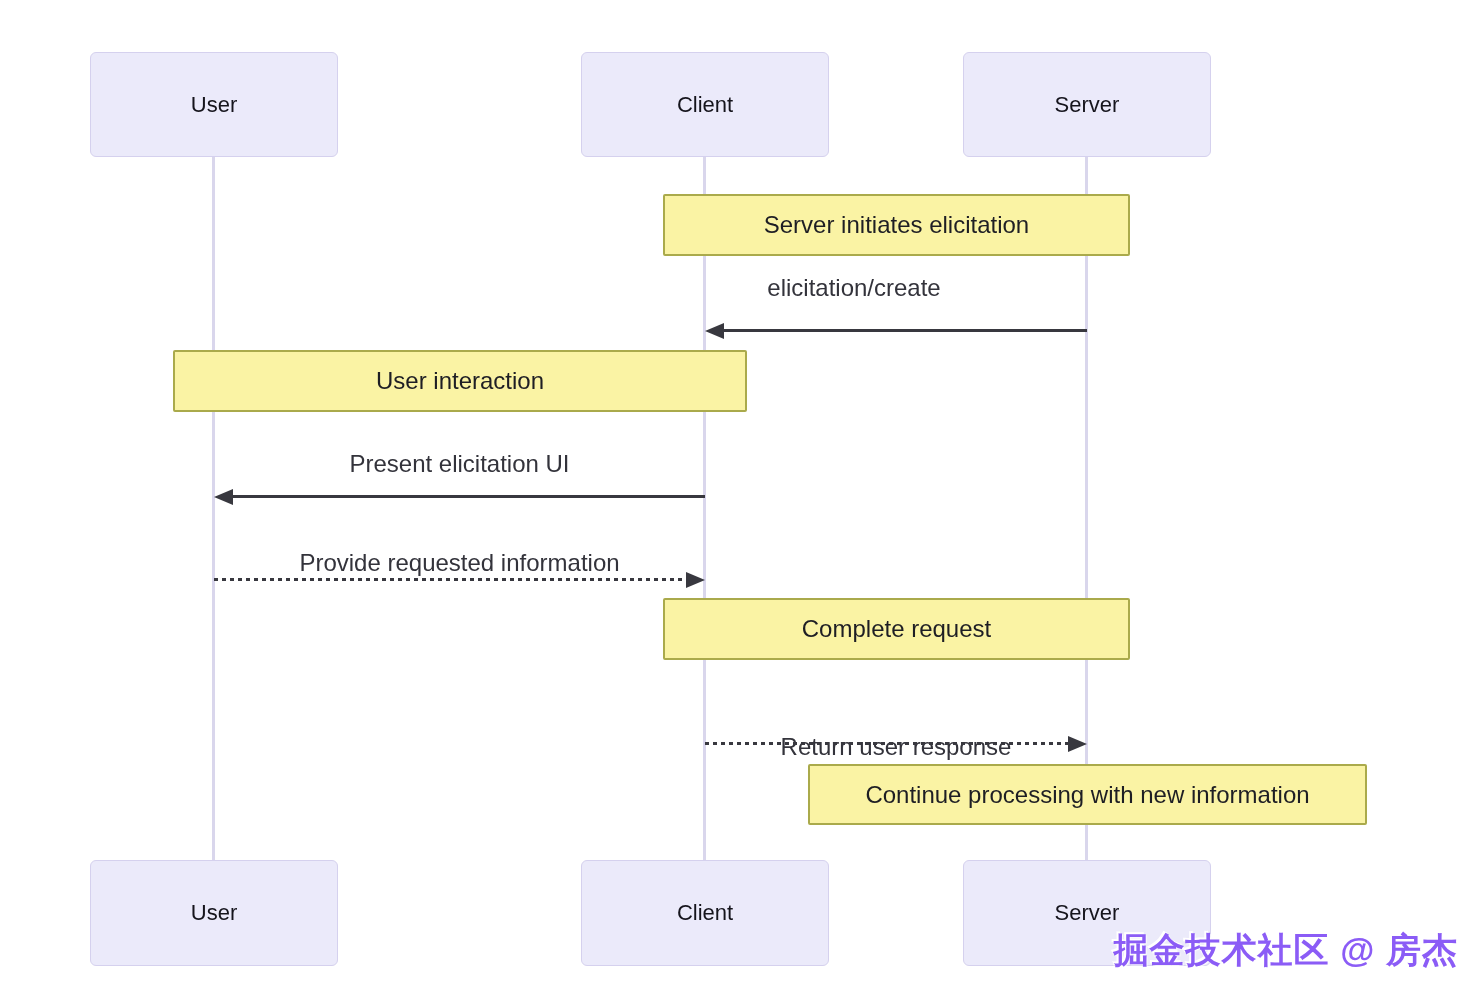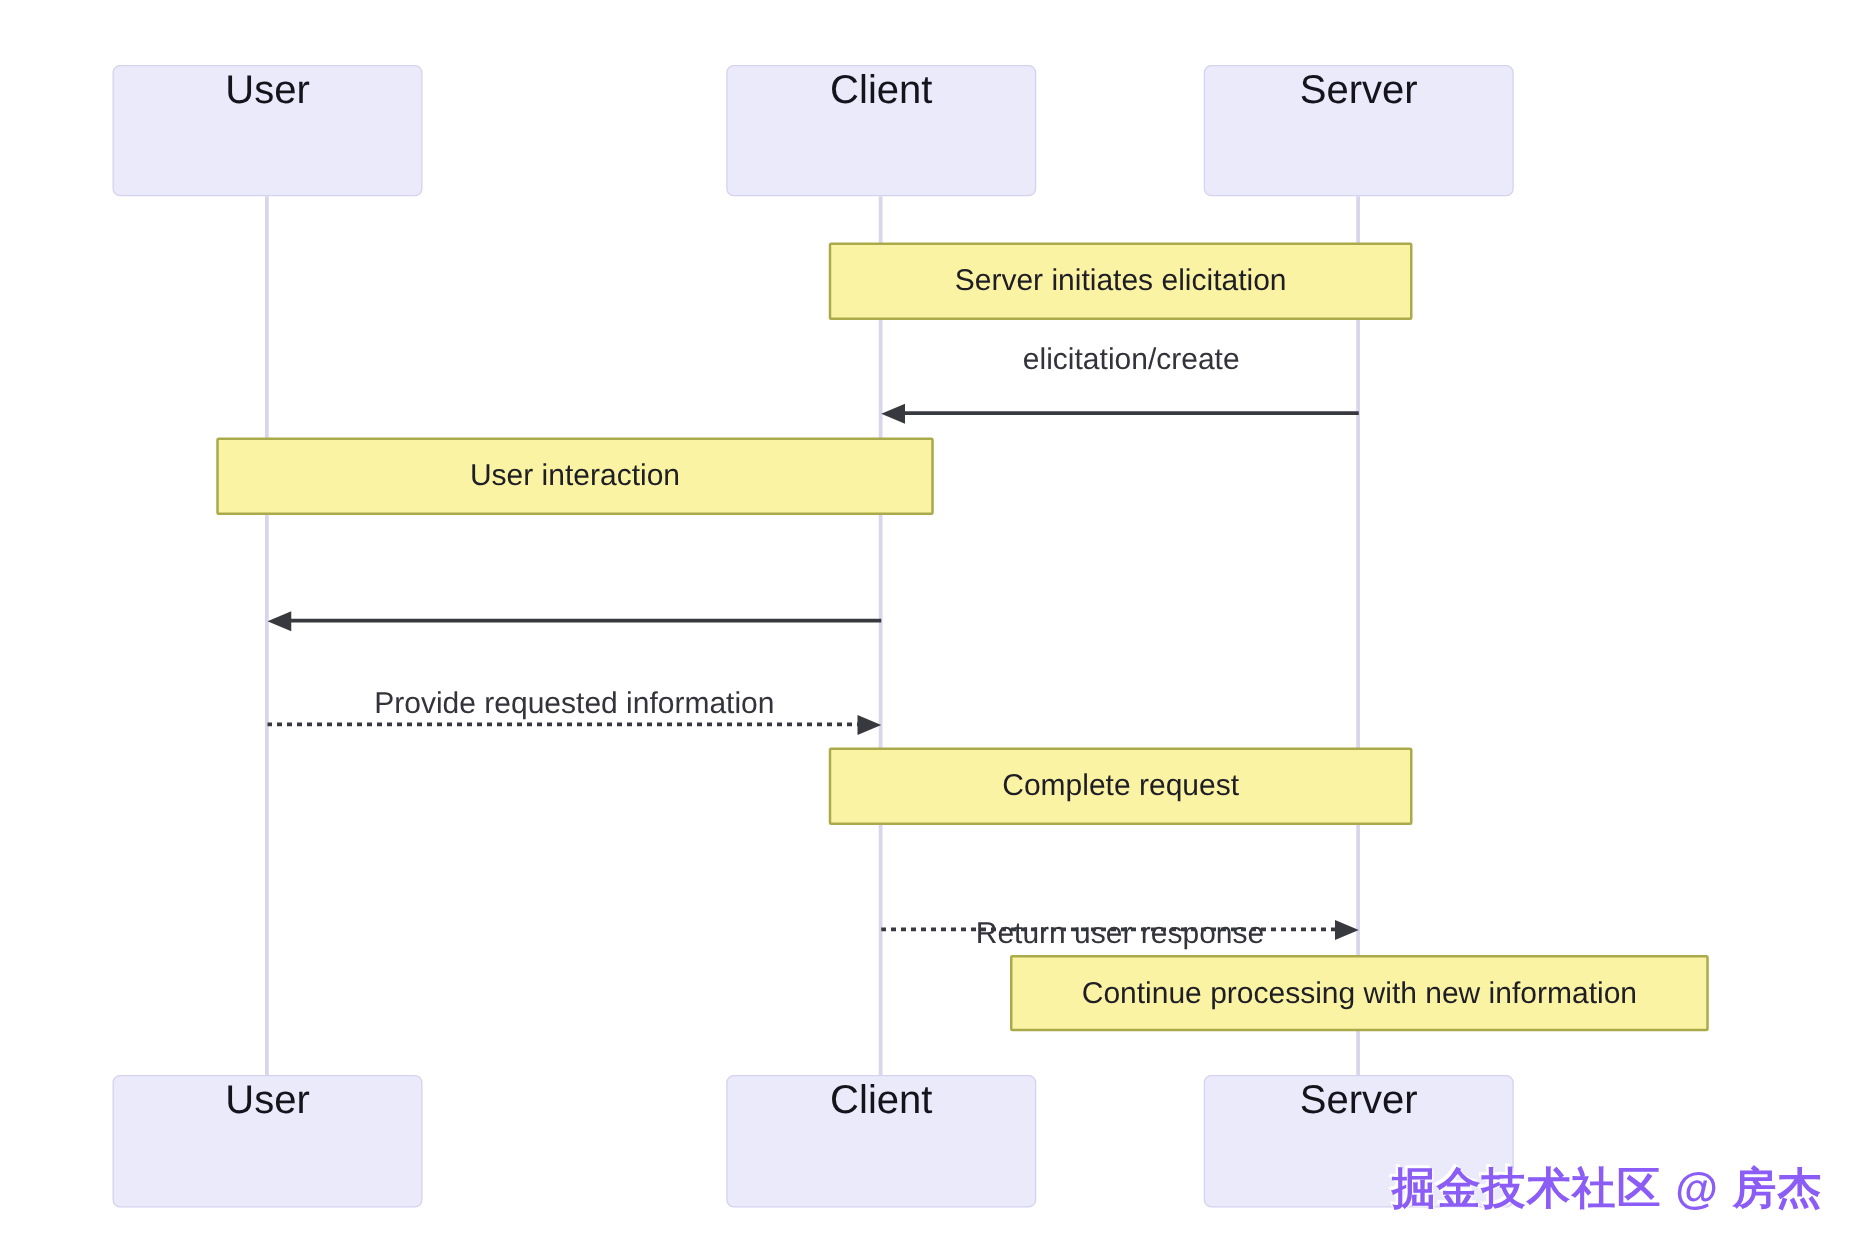--- a/index.html
+++ b/index.html
@@ -30,22 +30,23 @@
 
   
   .actor {
     position: absolute;
     width: 248px;
     height: 105px;
     background: #ebeafa;
     border: 1.5px solid #d5d1ee;
     border-radius: 6px;
     display: flex;
+    align-items: center;
     justify-content: center;
-    font-size: 32px;
+    font-size: 22px;
     color: #15141c;
     box-sizing: border-box;
   }
   #actor-user-top,    #actor-user-bottom   { left: 90px; }
   #actor-client-top,  #actor-client-bottom { left: 581px; }
   #actor-server-top,  #actor-server-bottom { left: 963px; }
   #actor-user-top, #actor-client-top, #actor-server-top { top: 52px; }
   #actor-user-bottom, #actor-client-bottom, #actor-server-bottom { top: 860px; height: 106px; }
 
   
@@ -68,21 +69,21 @@
 
   
   .msg-label {
     position: absolute;
     font-size: 24px;
     color: #33333b;
     text-align: center;
     line-height: 34px;
     white-space: nowrap;
   }
-  #msg1-label { left: 714px; width: 382px; top: 271px; }
+  #msg1-label { left: 663px; width: 382px; top: 271px; }
   #msg2-label { left: 214px; width: 491px; top: 447px; }
   #msg3-label { left: 214px; width: 491px; top: 530px; margin-top: 16px; }
   #msg4-label { left: 705px; width: 382px; top: 694px; margin-top: 36px; }
 
   .msg-line {
     position: absolute;
     height: 3px;
   }
   .msg-line.solid  { background: #38383f; }
   .msg-line.dashed {
@@ -141,20 +142,21 @@
 
   <div class="note" id="note-1">Server initiates elicitation</div>
   <div class="note" id="note-2">User interaction</div>
   <div class="note" id="note-3">Complete request</div>
   <div class="note" id="note-4">Continue processing with new information</div>
 
   <div class="msg-label" id="msg1-label">elicitation/create</div>
   <div class="msg-line solid" id="msg1-line"></div>
   <div class="arrowhead left" id="msg1-head"></div>
 
+  <div class="msg-label" id="msg2-label">Present elicitation UI</div>
   <div class="msg-line solid" id="msg2-line"></div>
   <div class="arrowhead left" id="msg2-head"></div>
 
   <div class="msg-label" id="msg3-label">Provide requested information</div>
   <div class="msg-line dashed" id="msg3-line"></div>
   <div class="arrowhead right" id="msg3-head"></div>
 
   <div class="msg-label" id="msg4-label">Return user response</div>
   <div class="msg-line dashed" id="msg4-line"></div>
   <div class="arrowhead right" id="msg4-head"></div>

